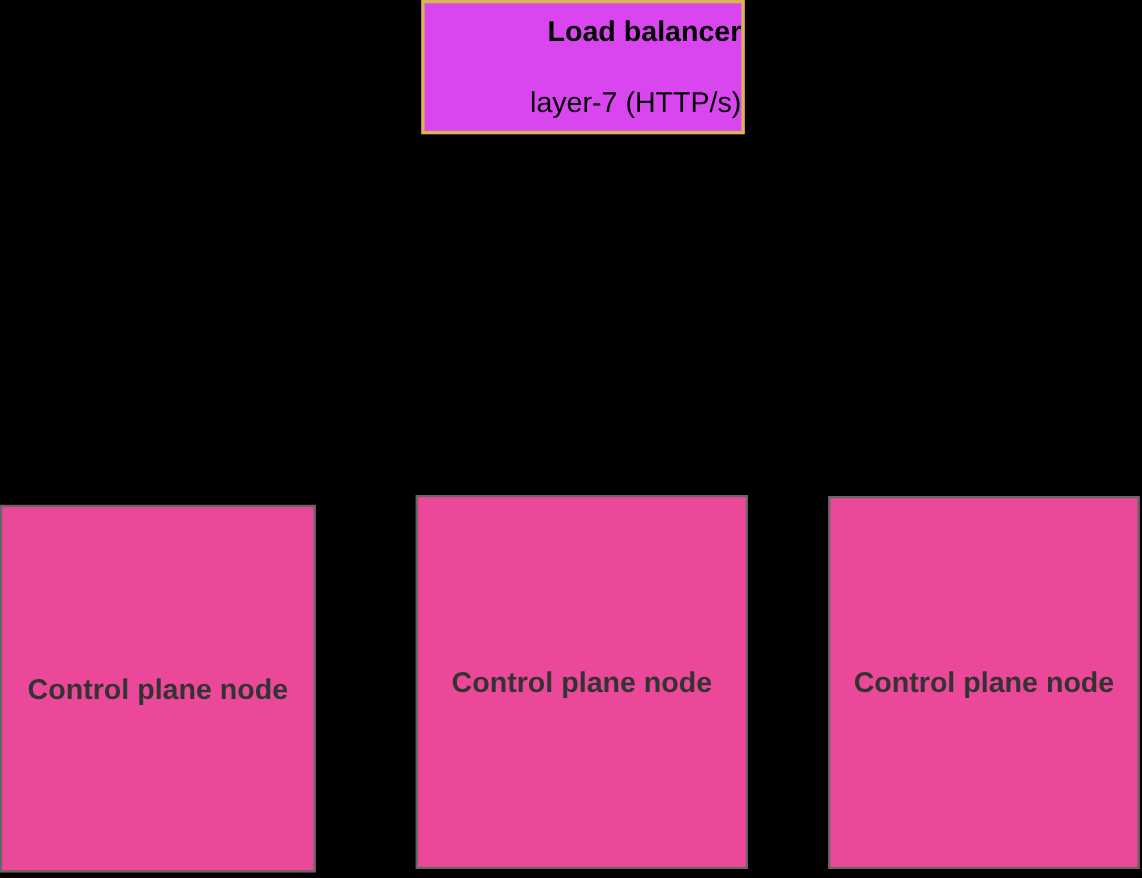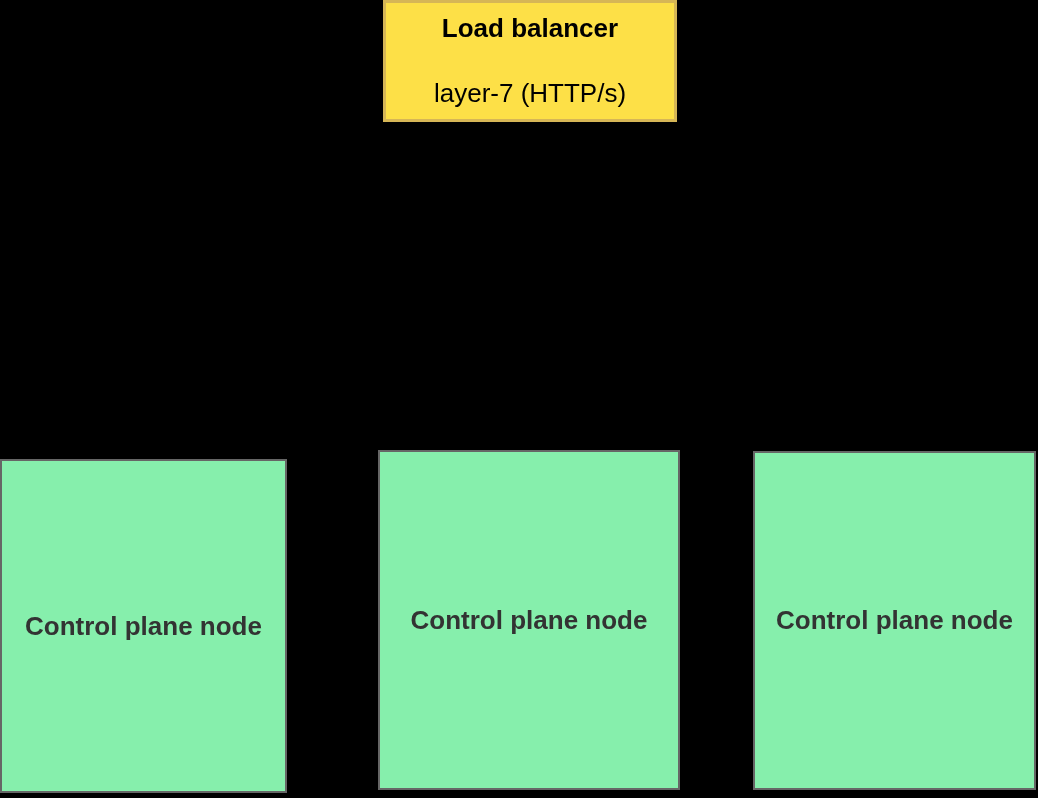--- a/index.html
+++ b/index.html
@@ -21,35 +21,36 @@
     flex-direction: column;
     align-items: center;
     justify-content: center;
     text-align: center;
   }
   .lb-box {
     left: 383px;
     top: 0px;
     width: 294px;
     height: 122px;
-    background: #fde047;
+    background: #d946ef;
     border: 3px solid #d6b656;
     color: #000000;
     font-size: 26px;
     line-height: 33px;
+    align-items: flex-end;
   }
   .lb-title {
     font-weight: bold;
   }
   .lb-subtitle {
     font-weight: normal;
     margin-top: 32px;
   }
   .node-box {
-    background: #86efac;
+    background: #ec4899;
     border: 2px solid #666666;
     color: #333333;
     font-size: 26px;
     font-weight: bold;
     line-height: 31px;
   }
   .node-1 {
     left: 0px;
     top: 459px;
     width: 287px;

